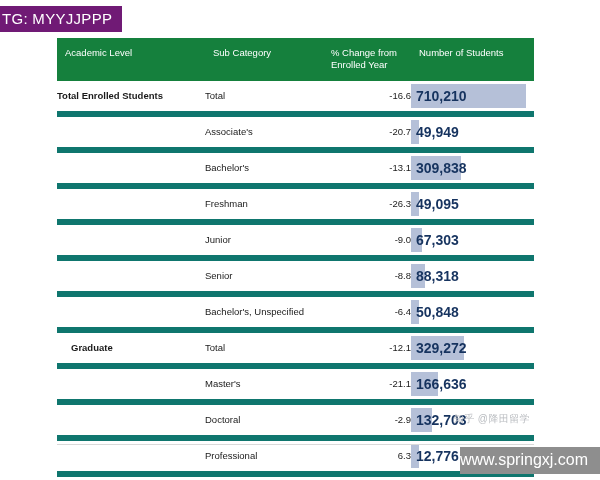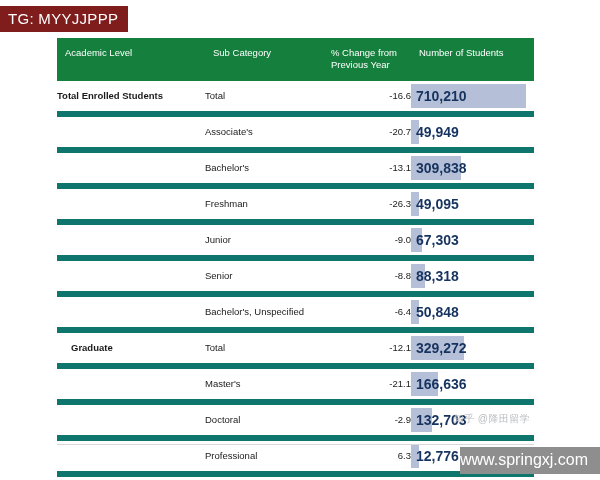--- a/index.html
+++ b/index.html
@@ -11,24 +11,24 @@
     height: 480px;
     background: #ffffff;
     font-family: "Liberation Sans", sans-serif;
     position: relative;
     overflow: hidden;
   }
   .watermark-tg {
     position: absolute;
     left: 0;
     top: 6px;
-    background: #7f1d1d;
+    background: #701a75;
     color: #ffffff;
     font-size: 15px;
-    padding: 4px 10px 5px 8px;
+    padding: 4px 10px 5px 2px;
     letter-spacing: 0.3px;
     z-index: 20;
   }
   .watermark-url {
     position: absolute;
     right: 0;
     bottom: 6px;
     background: #8e8e8e;
     color: #ffffff;
     font-size: 16px;
@@ -143,21 +143,21 @@
     <colgroup>
       <col class="c-level">
       <col class="c-sub">
       <col class="c-pct">
       <col class="c-num">
     </colgroup>
     <thead>
       <tr>
         <th>Academic Level</th>
         <th>Sub Category</th>
-        <th>% Change from Previous Year</th>
+        <th>% Change from Enrolled Year</th>
         <th>Number of Students</th>
       </tr>
     </thead>
     <tbody id="table-body">
         <tr class="total-row">
           <td class="level">Total Enrolled Students</td>
           <td class="sub">Total</td>
           <td class="pct">-16.6</td>
           <td class="num">
             <span class="bar-cell">

